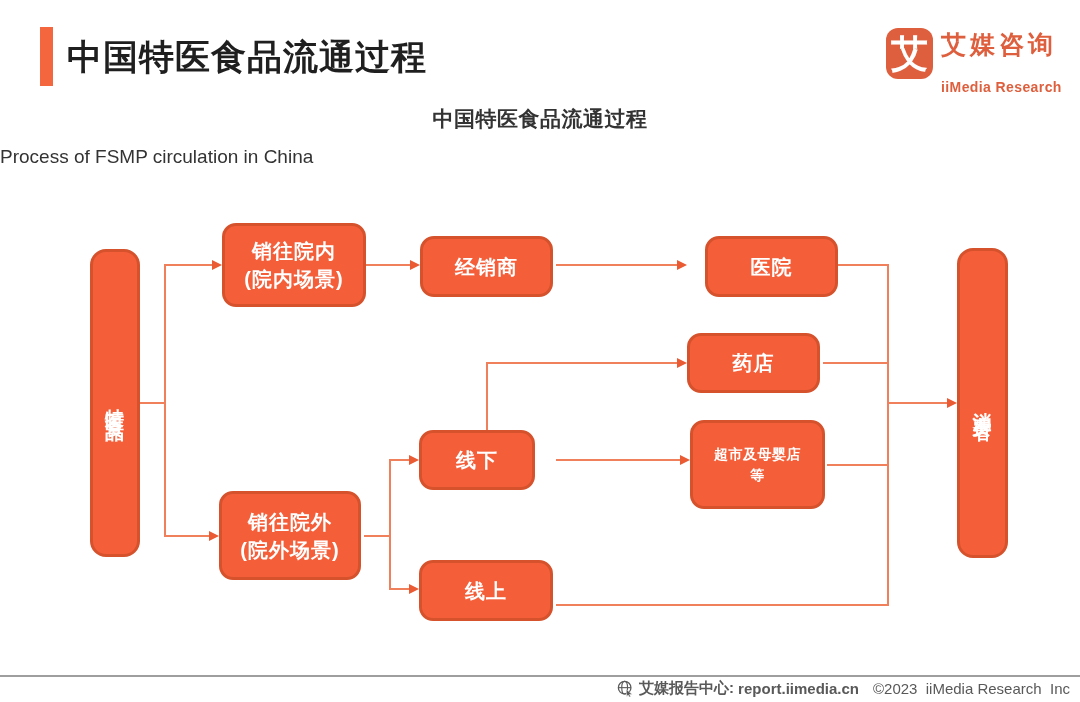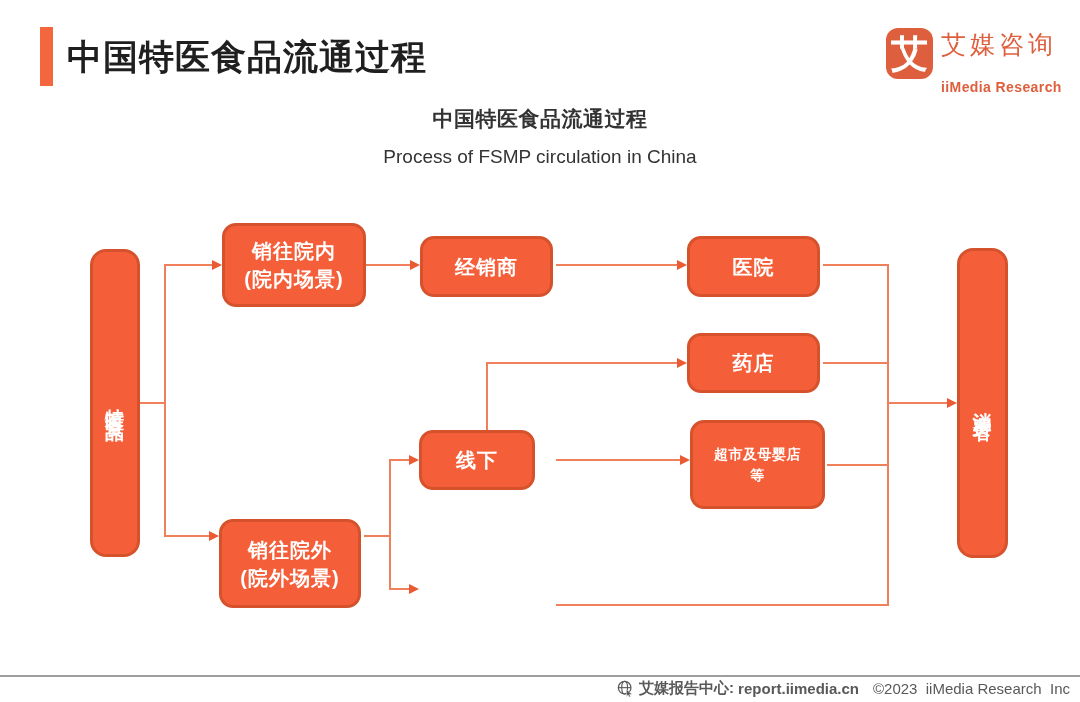--- a/index.html
+++ b/index.html
@@ -17,26 +17,26 @@
   html,body{background:#ffffff;}
   body{font-family:"Liberation Sans","DejaVu Sans",sans-serif;}
   .slide{position:relative;width:1080px;height:702px;background:#ffffff;overflow:hidden;}
 
   
   .accent-bar{position:absolute;left:40px;top:27px;width:13px;height:59px;background:var(--accent);}
   .page-title{position:absolute;left:67px;top:34px;font-size:35px;font-weight:700;color:var(--ink);letter-spacing:1px;}
   .logo{position:absolute;left:886px;top:28px;display:flex;align-items:flex-start;}
   .logo-mark{width:47px;height:51px;background:var(--logo);border-radius:12px;color:#fff;display:flex;align-items:center;justify-content:center;font-size:37px;font-weight:700;line-height:1;}
   .logo-text{margin-left:8px;padding-top:3px;}
-  .logo-cn{font-size:25px;font-weight:400;color:var(--logo);letter-spacing:4px;line-height:1.1;}
+  .logo-cn{font-size:25px;font-weight:700;color:var(--logo);letter-spacing:4px;line-height:1.1;}
   .logo-en{font-size:14px;font-weight:700;color:var(--logo);letter-spacing:0.4px;margin-top:20px;}
 
   
   .fig-title{position:absolute;left:0;top:105px;width:1080px;text-align:center;font-size:21px;font-weight:700;color:var(--fig-ink);letter-spacing:0.5px;}
-  .fig-subtitle{position:absolute;left:0;top:146px;width:1080px;text-align:center;font-size:19px;font-weight:400;color:var(--fig-ink);}
+  .fig-subtitle{position:absolute;left:0;top:146px;width:1080px;text-align:left;font-size:19px;font-weight:400;color:var(--fig-ink);}
 
   
   .canvas{position:absolute;left:0;top:0;width:1080px;height:702px;}
   .node{position:absolute;background:var(--node-fill);border:3px solid var(--node-border);border-radius:14px;display:flex;align-items:center;justify-content:center;color:#fff;}
   .node.tall{border-radius:16px;}
   .nl{white-space:pre-line;text-align:center;font-weight:700;font-size:20px;line-height:1.4;letter-spacing:1px;}
   .nl.small{font-size:14px;line-height:1.45;letter-spacing:0.5px;}
   .nl.vert{writing-mode:vertical-rl;text-orientation:upright;letter-spacing:5px;font-size:19px;line-height:1;}
   .hl{position:absolute;height:2px;background:var(--line);}
   .vl{position:absolute;width:2px;background:var(--line);}
@@ -119,42 +119,45 @@
 
     <div class="node" style="left:222px;top:223px;width:144px;height:84px;">
       <span class="nl">销往院内
 (院内场景)</span>
     </div>
 
     <div class="node" style="left:420px;top:236px;width:133px;height:61px;">
       <span class="nl">经销商</span>
     </div>
 
-    <div class="node" style="left:687px;top:236px;width:133px;height:61px;">
+    <div class="node" style="left:705px;top:236px;width:133px;height:61px;">
       <span class="nl">医院</span>
     </div>
 
     <div class="node" style="left:687px;top:333px;width:133px;height:60px;">
       <span class="nl">药店</span>
     </div>
 
     <div class="node" style="left:419px;top:430px;width:116px;height:60px;">
       <span class="nl">线下</span>
     </div>
 
     <div class="node" style="left:690px;top:420px;width:135px;height:89px;">
       <span class="nl small">超市及母婴店
 等</span>
     </div>
 
-    <div class="node" style="left:219px;top:491px;width:142px;height:89px;margin-top:28px;">
+    <div class="node" style="left:219px;top:491px;width:142px;height:89px;">
       <span class="nl">销往院外
 (院外场景)</span>
     </div>
 
+    <div class="node" style="left:419px;top:560px;width:134px;height:61px;">
+      <span class="nl">线上</span>
+    </div>
 
     <div class="node tall" style="left:957px;top:248px;width:51px;height:310px;">
       <span class="nl vert">消费者</span>
     </div>
 
   </div>
 
   <div class="footer-line"></div>
   <div class="footer-content">
     <svg class="gicon" width="17" height="17" viewBox="0 0 20 20">

